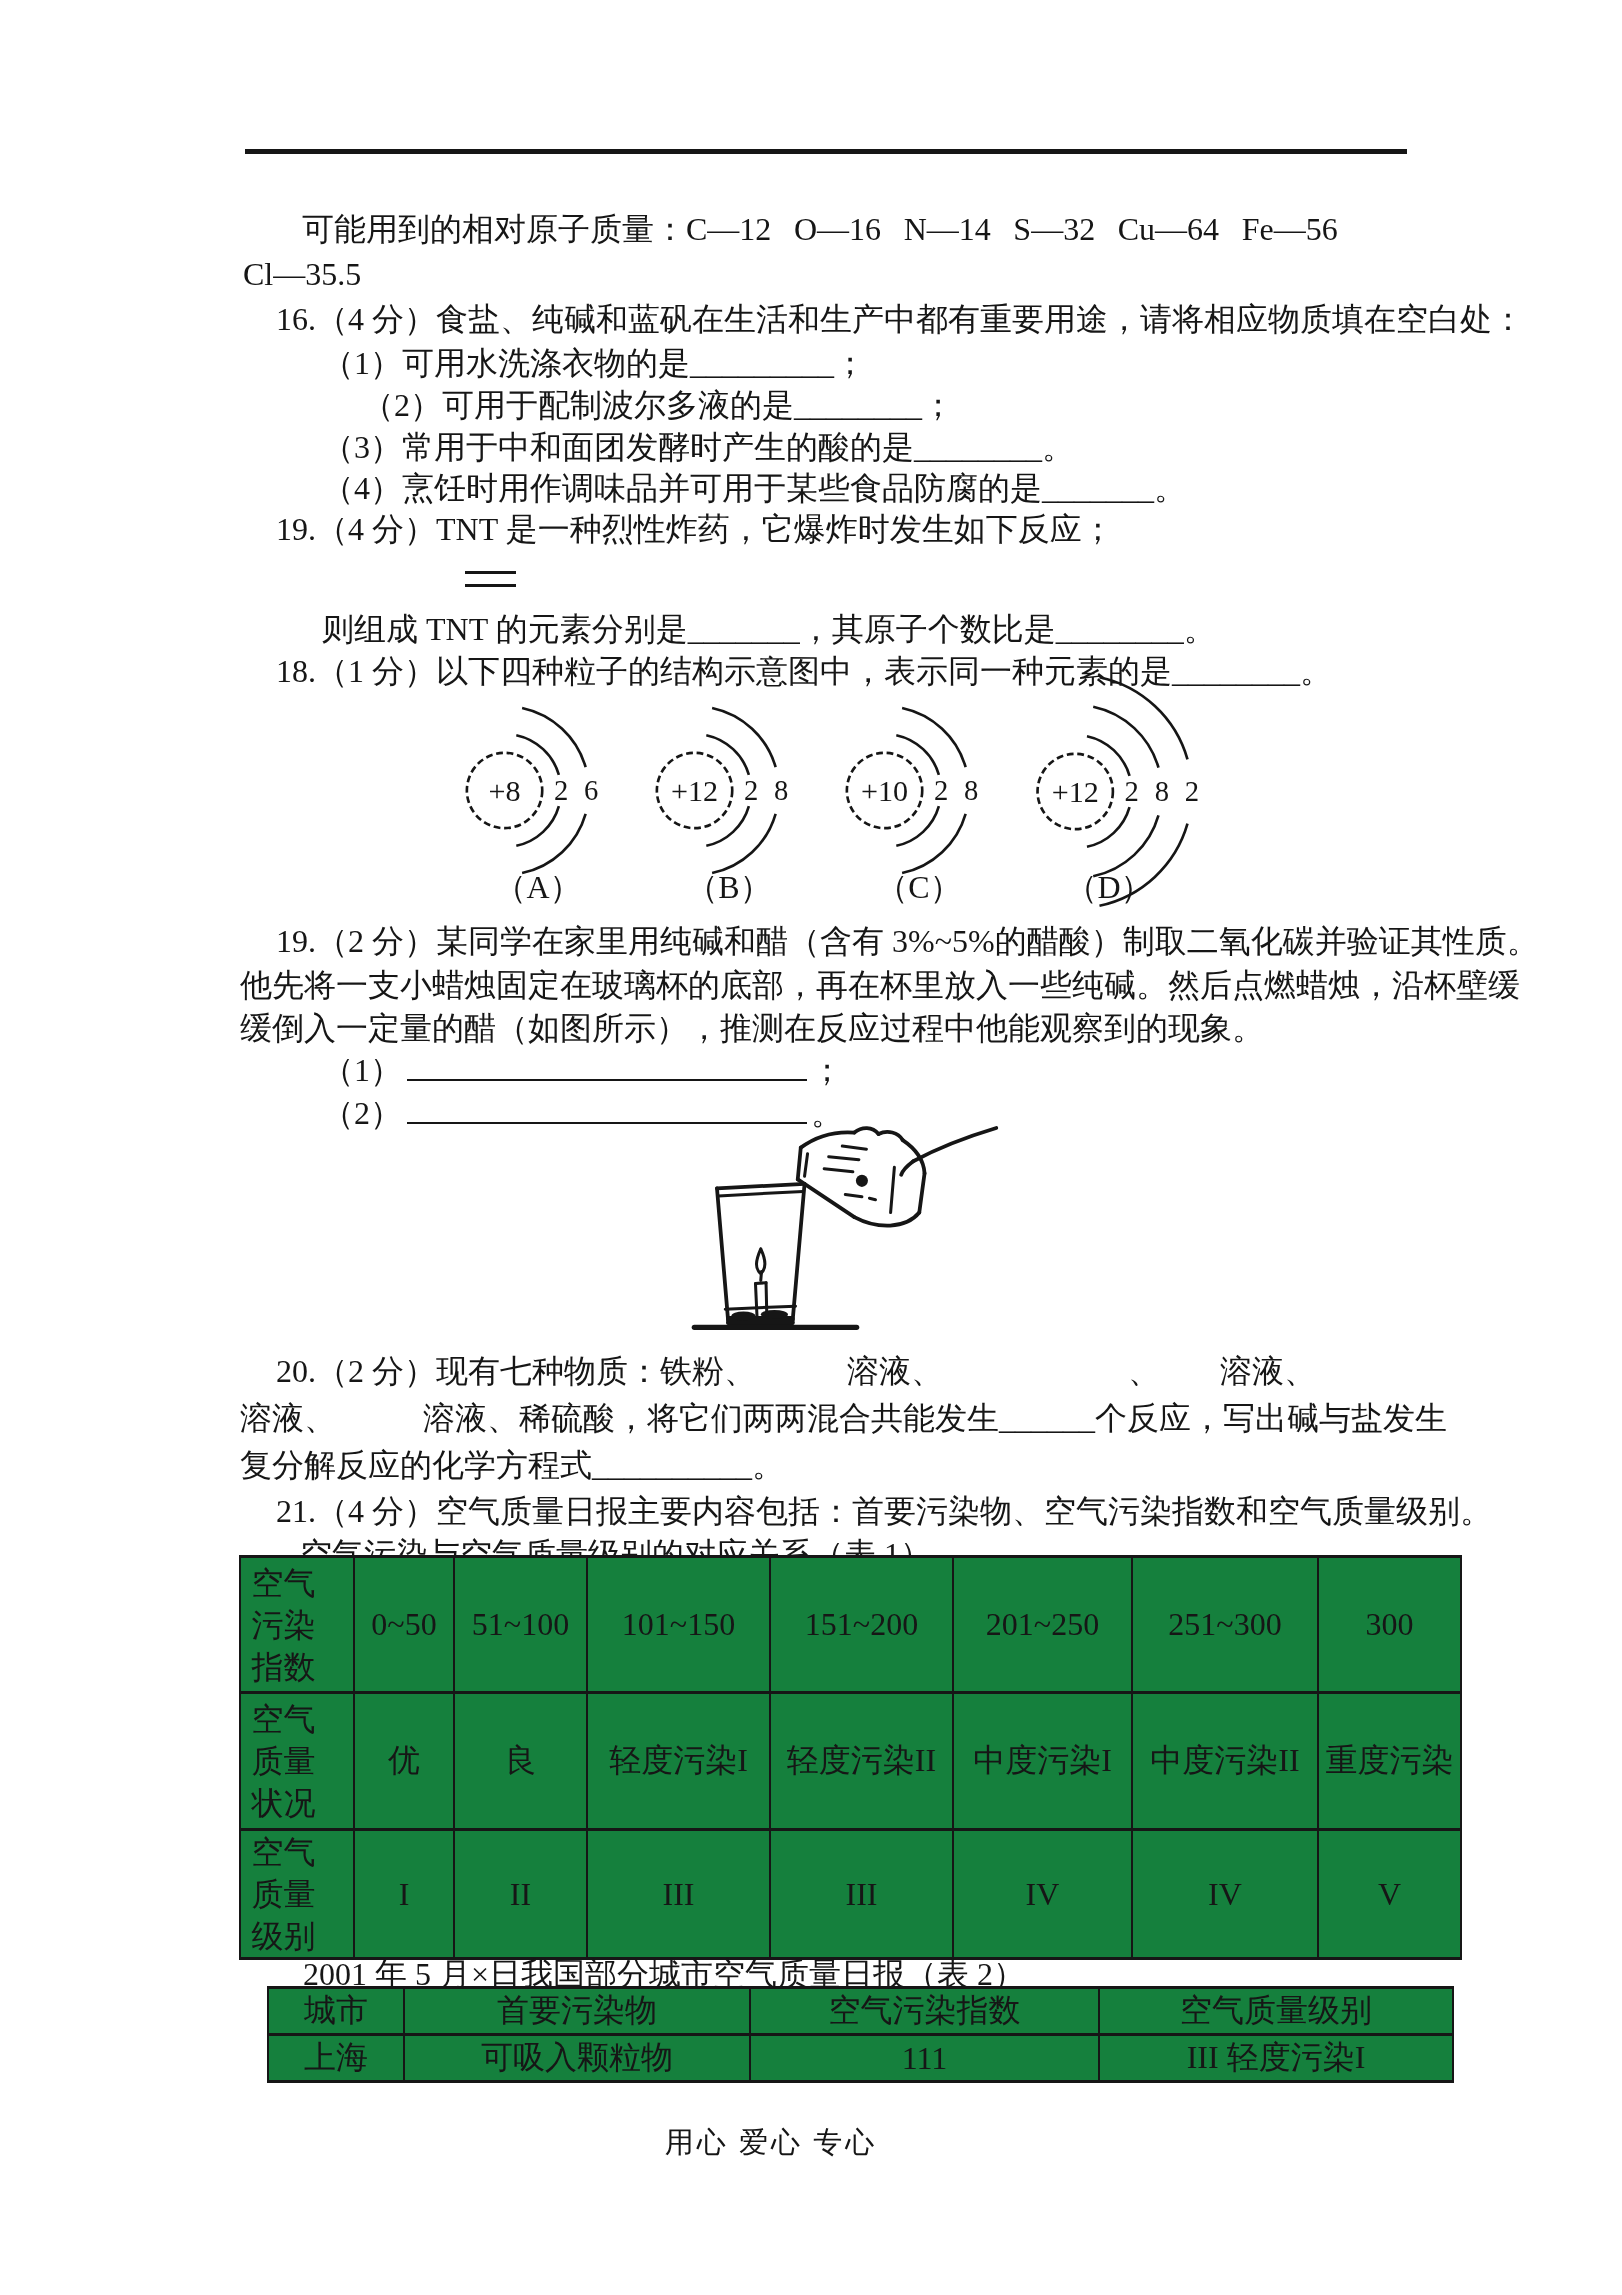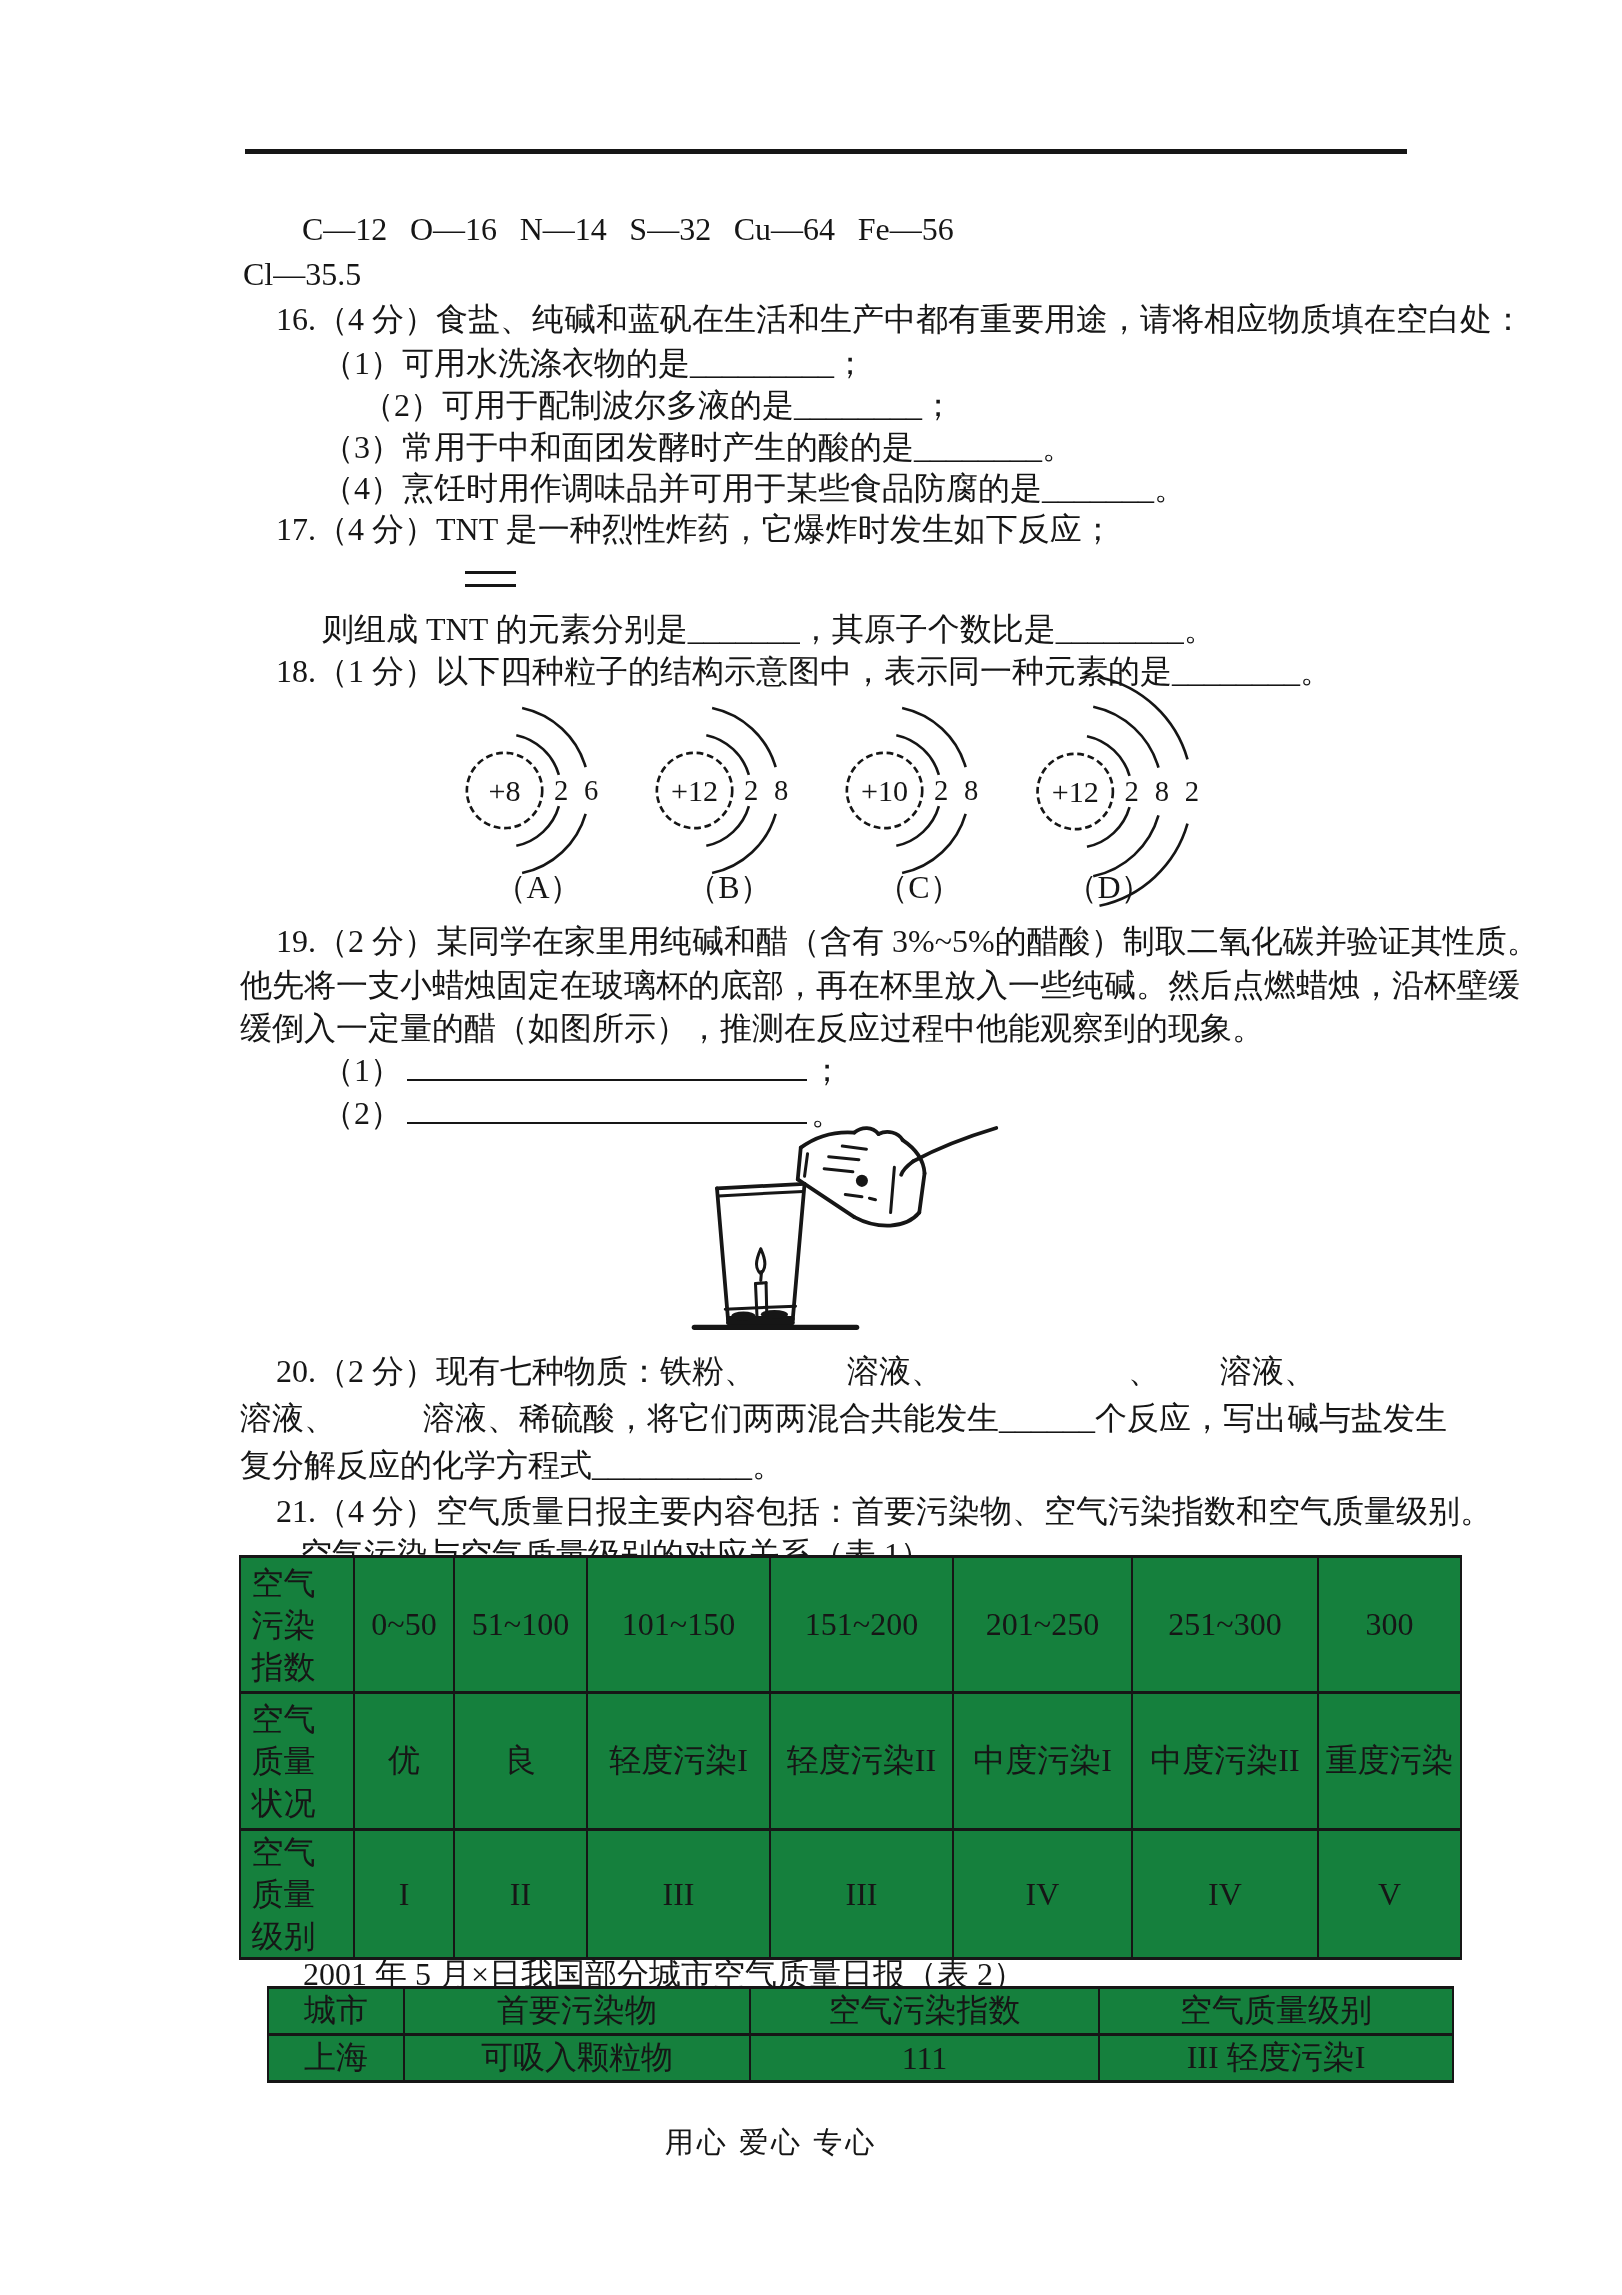--- a/index.html
+++ b/index.html
@@ -29,36 +29,37 @@
   .footer{position:absolute;left:0;top:2123px;width:1470px;text-align:center;font-size:29px;letter-spacing:3px;padding-left:36px;}
 </style>
 </head>
 <body>
 
 <div class="page">
 
   <div class="toprule"></div>
 
   <div class="line masses" style="left:302px;top:210px;">
+    <span>可能用到的相对原子质量：</span>
       <span class="mi" style="margin-left:0">C—12</span>
       <span class="mi">O—16</span>
       <span class="mi">N—14</span>
       <span class="mi">S—32</span>
       <span class="mi">Cu—64</span>
       <span class="mi">Fe—56</span>
   </div>
   <div class="line" style="left:243px;top:255px;">Cl—35.5</div>
 
   <div class="line" style="left:276px;top:300px;">16.（4 分）食盐、纯碱和蓝矾在生活和生产中都有重要用途，请将相应物质填在空白处：</div>
   <div class="line" style="left:322px;top:344px;">（1）可用水洗涤衣物的是_________；</div>
   <div class="line" style="left:322px;top:386px;margin-left:40px;">（2）可用于配制波尔多液的是________；</div>
   <div class="line" style="left:322px;top:428px;">（3）常用于中和面团发酵时产生的酸的是________。</div>
   <div class="line" style="left:322px;top:469px;">（4）烹饪时用作调味品并可用于某些食品防腐的是_______。</div>
 
-  <div class="line" style="left:276px;top:510px;">17.（4 分）TNT 是一种烈性炸药，它爆炸时发生如下反应；</div>
+  <div class="line" style="left:276px;top:510px;">19.（4 分）TNT 是一种烈性炸药，它爆炸时发生如下反应；</div>
   <div class="eqmark"></div>
   <div class="line" style="left:322px;top:610px;text-align:center;">则组成 TNT 的元素分别是_______，其原子个数比是________。</div>
 
   <div class="line" style="left:276px;top:652px;">18.（1 分）以下四种粒子的结构示意图中，表示同一种元素的是________。</div>
 
   <svg style="left:459px;top:685px;font-size:42px" width="174" height="211" viewBox="0 0 230 280">
     <circle cx="60" cy="140" r="50" fill="none" stroke="#161616" stroke-width="3.5" stroke-dasharray="9 5"></circle>
     <text x="60" y="154" font-size="40" text-anchor="middle">+8</text>
     <path d="M75.6,66.6 A75,75 0 0 1 132.1,119.3 M132.1,160.7 A75,75 0 0 1 75.6,213.4" fill="none" stroke="#161616" stroke-width="3.5"></path>
     <path d="M83.3,30.5 A112,112 0 0 1 167.6,109.1 M167.6,170.9 A112,112 0 0 1 83.3,249.5" fill="none" stroke="#161616" stroke-width="3.5"></path>

